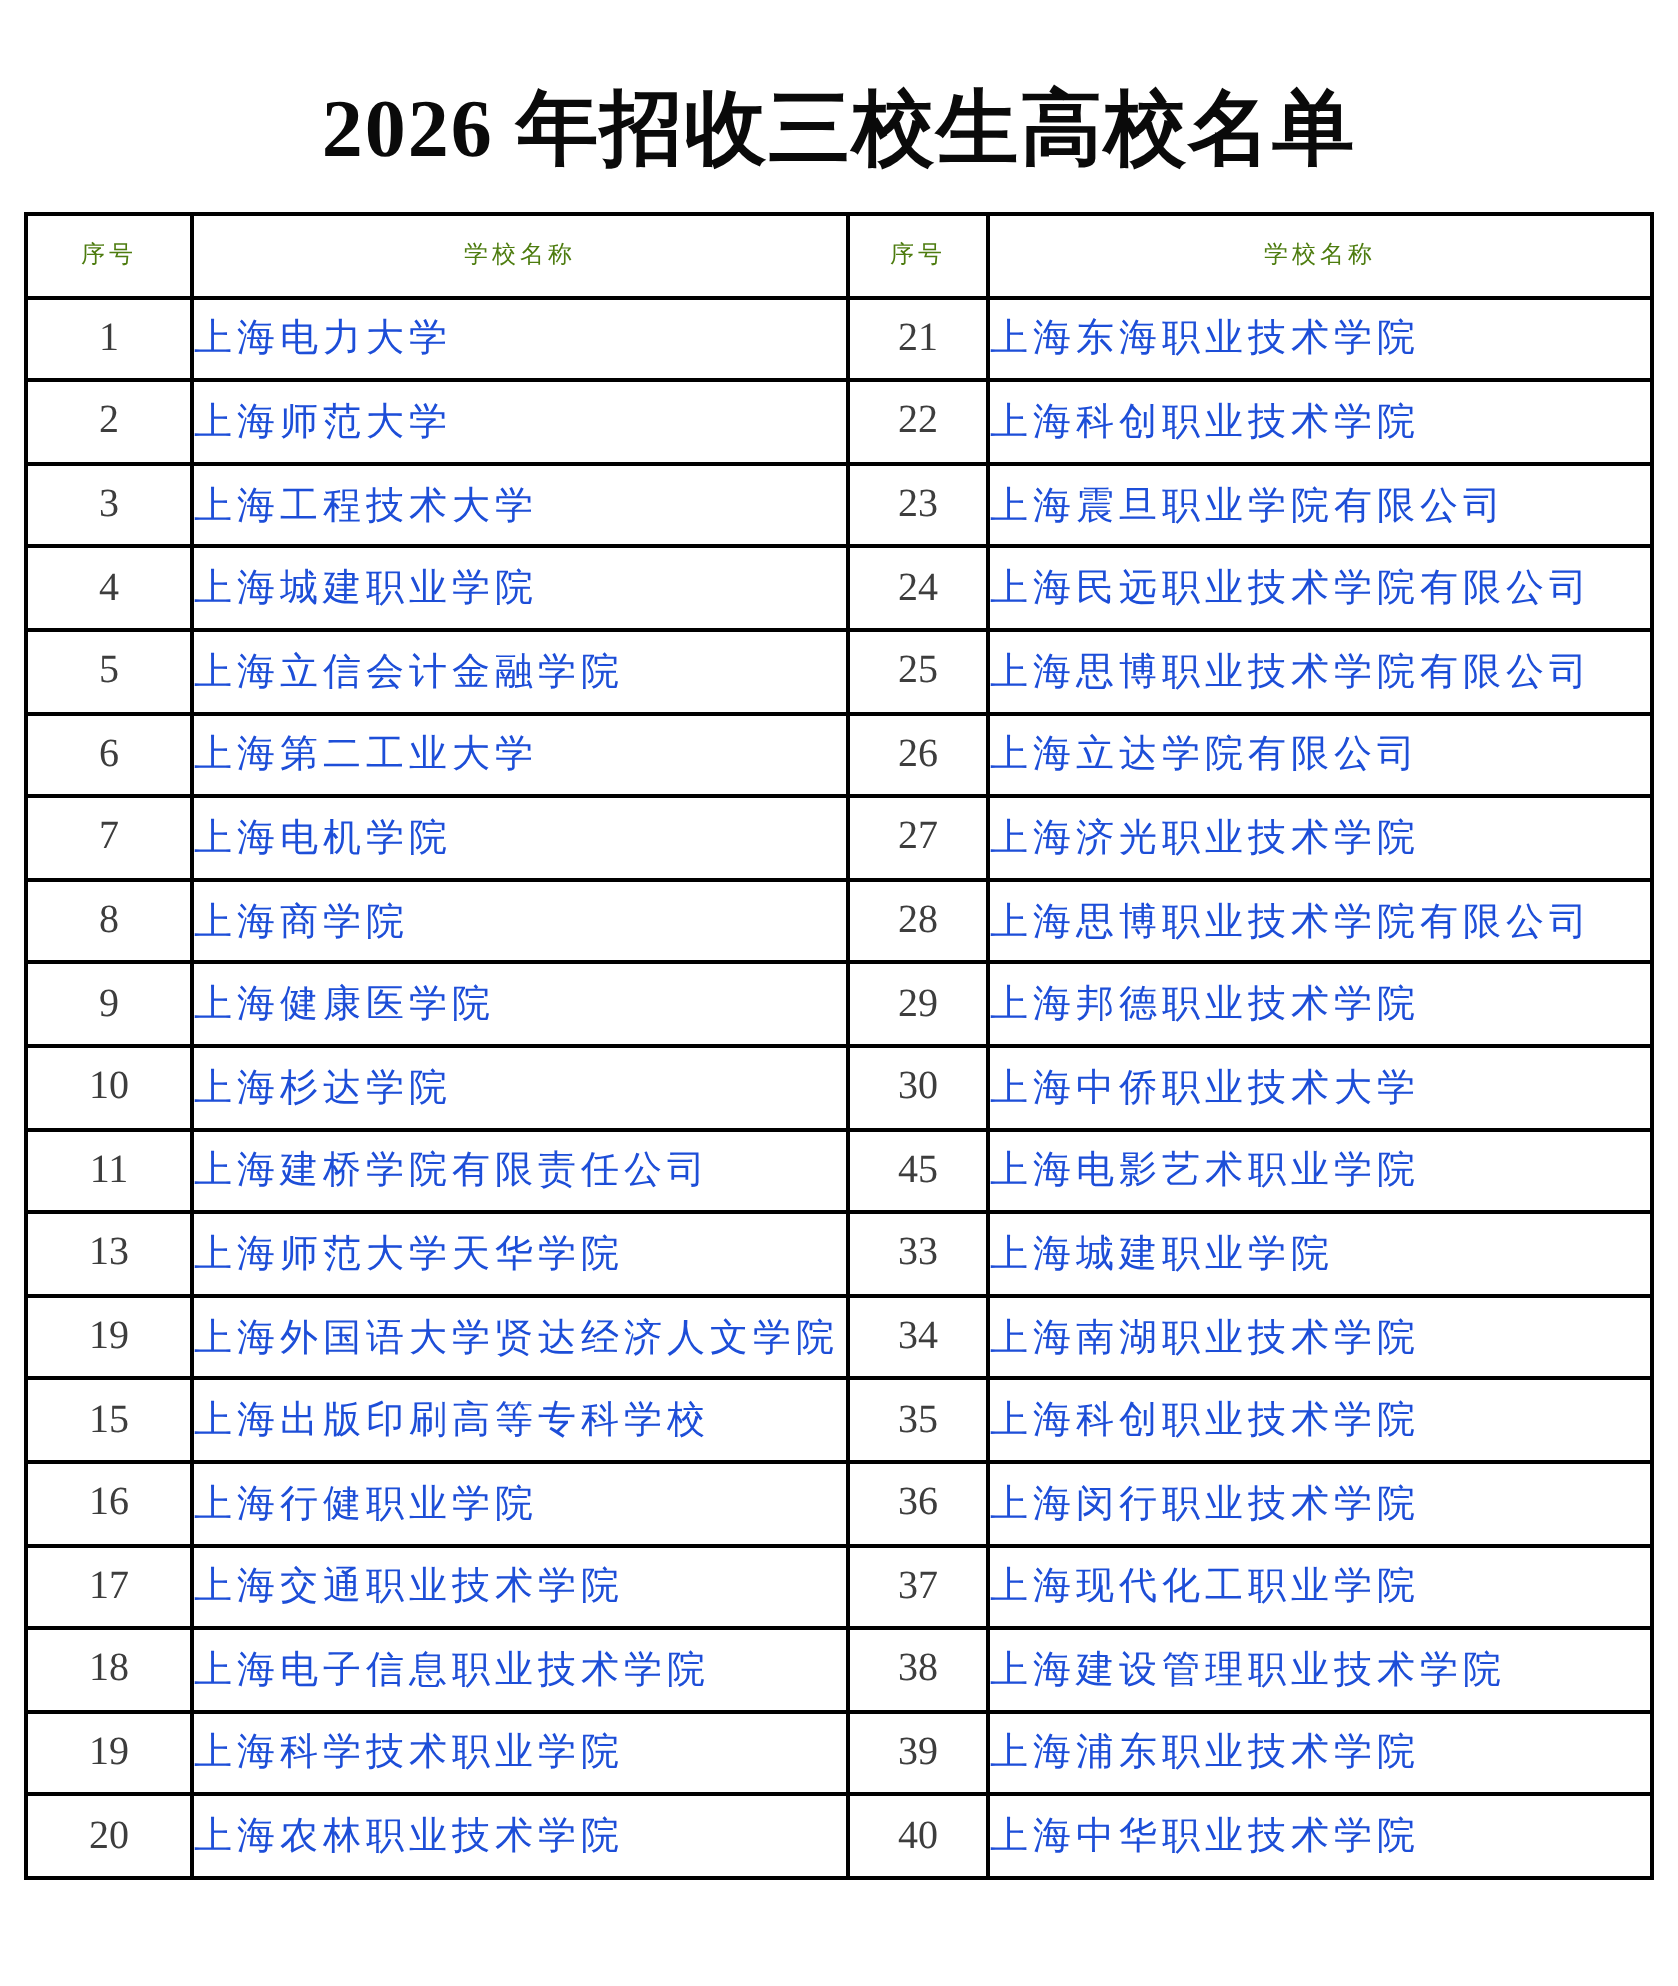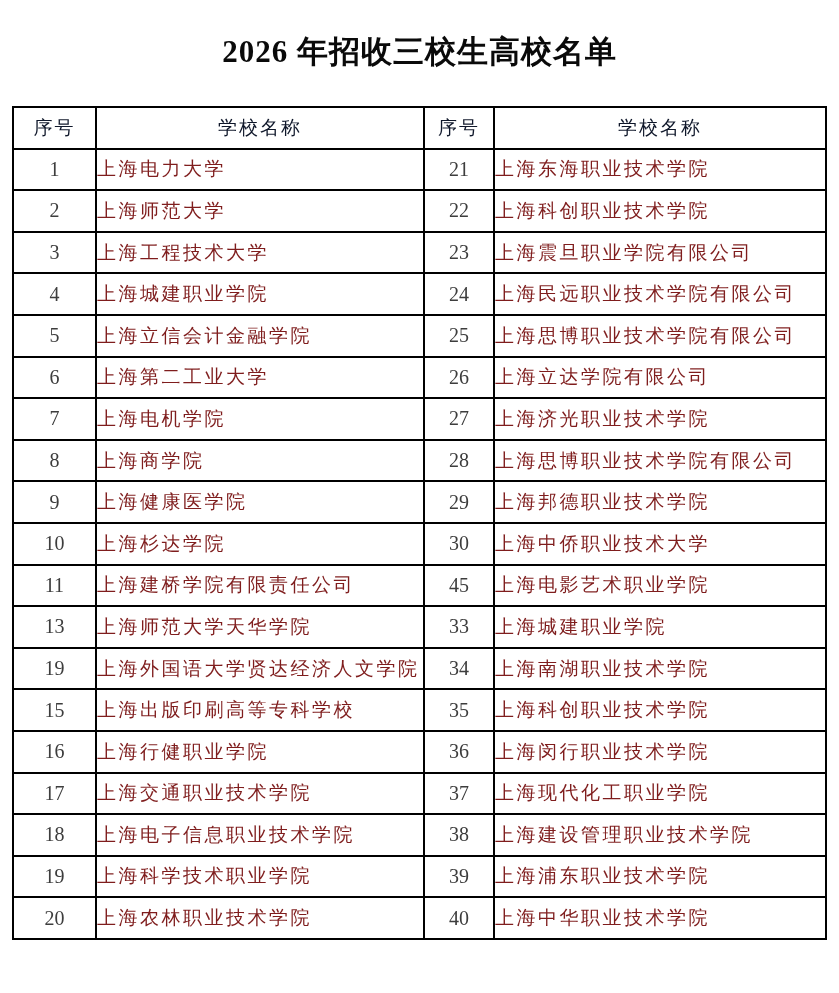--- a/index.html
+++ b/index.html
@@ -13,21 +13,21 @@
     position: relative;
     font-family: "Liberation Serif", "DejaVu Serif", serif;
     overflow: hidden;
   }
   .page-title {
     position: absolute;
     top: 10px;
     left: 0;
     width: 100%;
     text-align: center;
-    font-size: 31px;
+    font-size: 41px;
     font-weight: bold;
     color: #0a0a0a;
     letter-spacing: 1px;
     font-family: "Liberation Serif", "DejaVu Serif", serif;
   }
   table.school-table {
     position: absolute;
     left: 12px;
     top: 106px;
     width: 813px;
@@ -40,37 +40,37 @@
   table.school-table col.c-name-right { width: 332px; }
   table.school-table th,
   table.school-table td {
     border: 2px solid #000000;
     height: 39.6px;
     padding: 0;
     overflow: hidden;
     white-space: nowrap;
   }
   table.school-table th {
-    font-size: 19px;
+    font-size: 12px;
     font-weight: normal;
-    color: #0f172a;
+    color: #4d7c0f;
     text-align: center;
     letter-spacing: 2px;
   }
   td.cell-no {
     text-align: center;
     font-size: 20px;
     color: #3d3d3d;
     font-family: "Liberation Serif", "DejaVu Serif", serif;
   }
   td.cell-name {
     text-align: left;
     padding-left: 7px;
     font-size: 19px;
-    color: #7f1d1d;
+    color: #1d4ed8;
     letter-spacing: 2.5px;
   }
 </style>
 </head>
 <body>
 
 <h1 class="page-title">2026 年招收三校生高校名单</h1>
 
 <table class="school-table">
   <colgroup>

